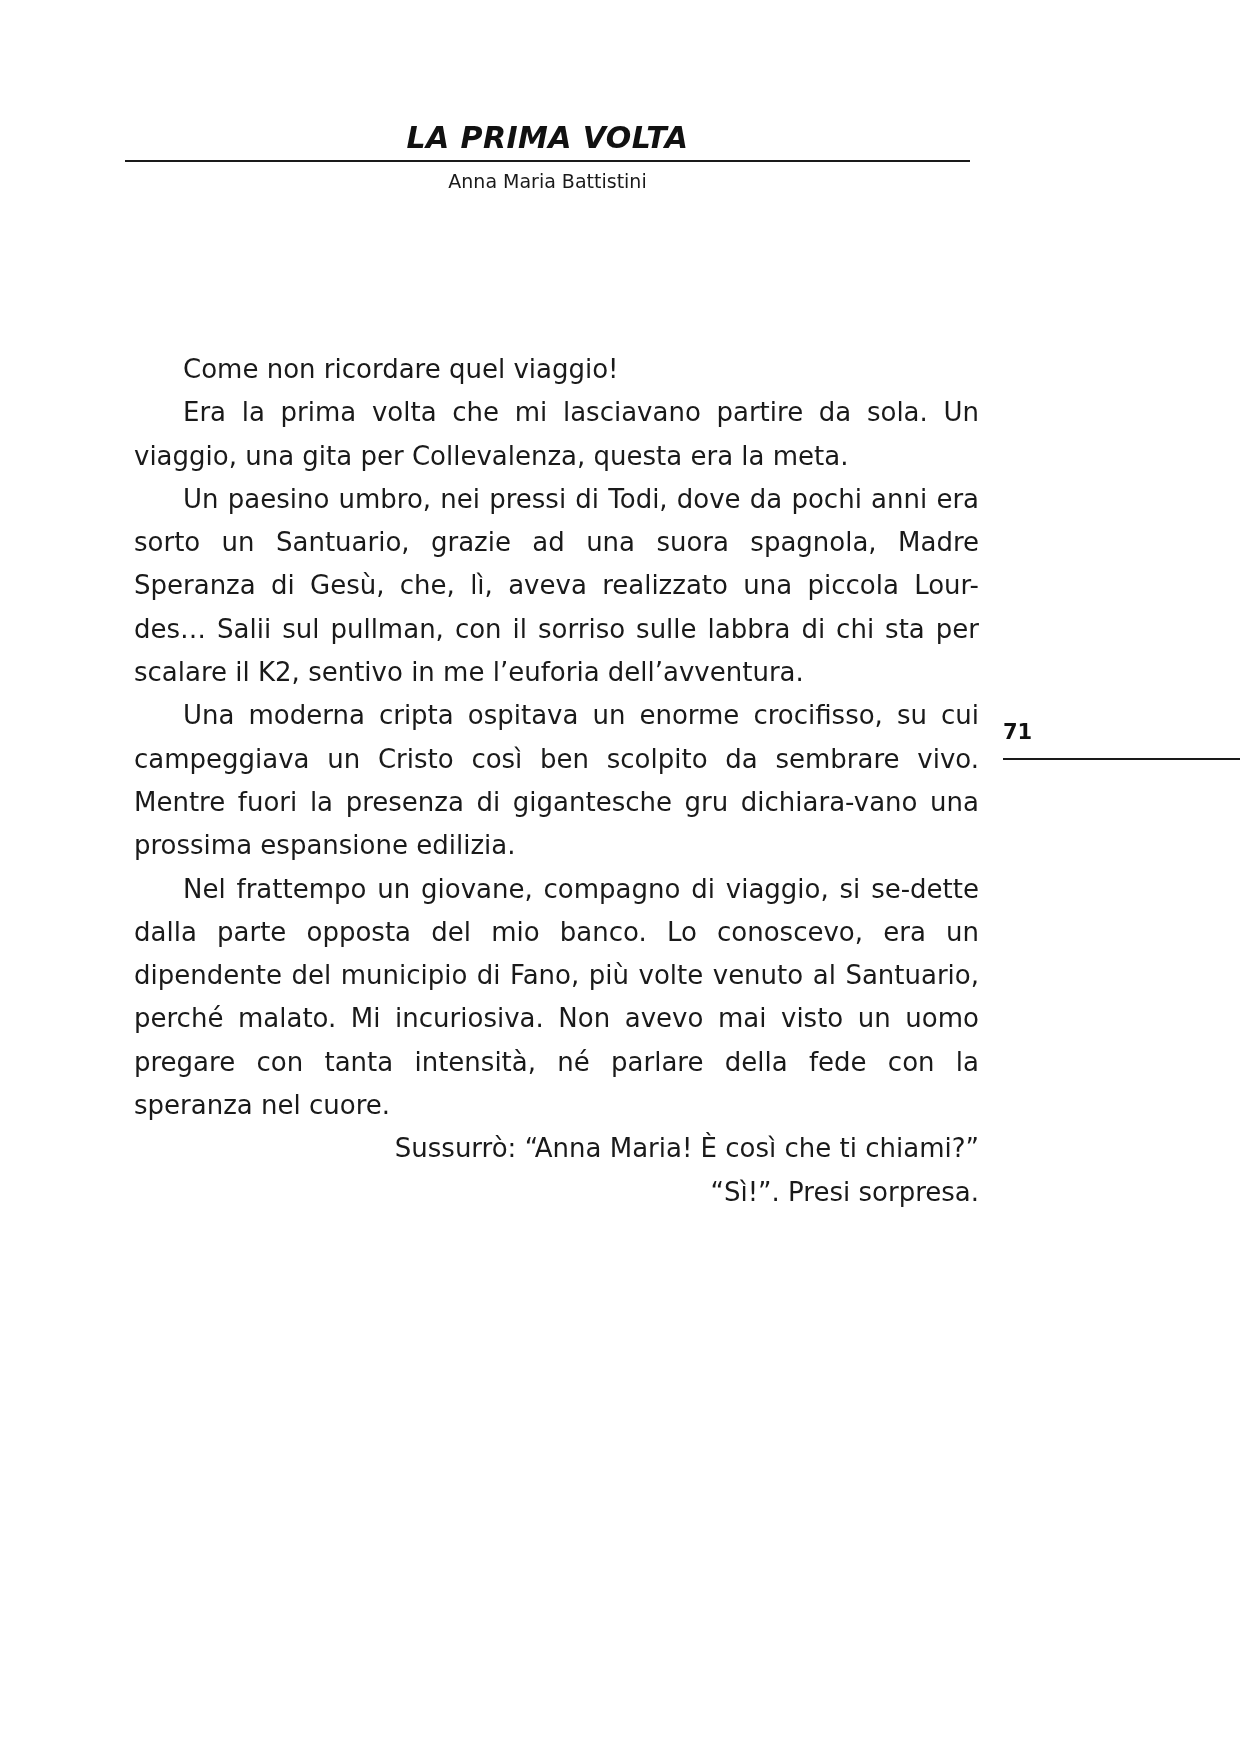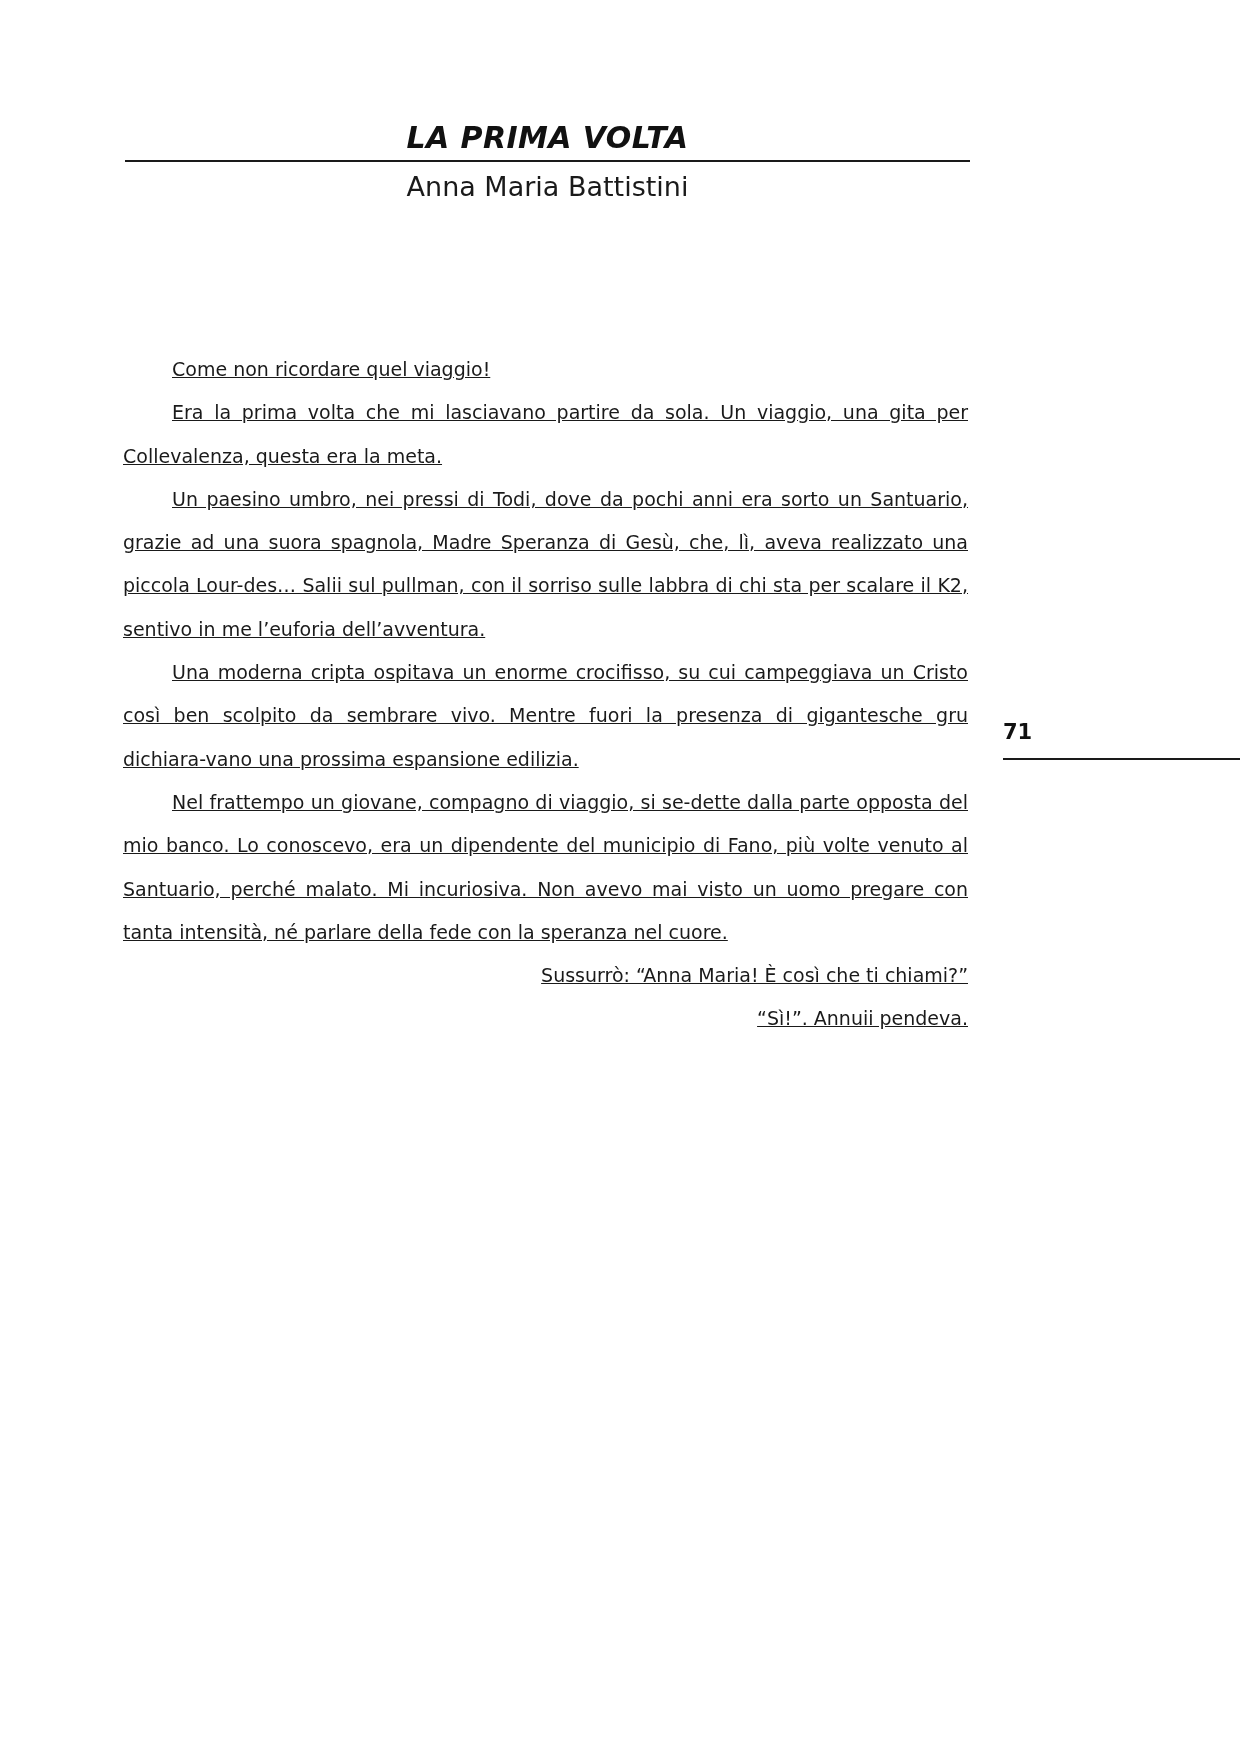--- a/index.html
+++ b/index.html
@@ -39,40 +39,39 @@
   }
 
   .title-rule {
     width: 100%;
     height: 0;
     border-top: 2.2px solid #1a1a1a;
     margin: 0;
   }
 
   .article-author {
-    font-size: 27px;
+    font-size: 19px;
     font-weight: normal;
     line-height: 1.15;
     margin: 9px 0 0 0;
     color: #1a1a1a;
   }
 
   
   .body-text {
     position: absolute;
-    left: 123px;
+    left: 134px;
     top: 348px;
     width: 845px;
-    font-size: 19px;
+    font-size: 26px;
     line-height: 43.3px;
     text-align: justify;
     text-justify: inter-word;
     hyphens: manual;
     color: #1a1a1a;
-    text-decoration: underline;
   }
 
   .body-text p {
     margin: 0;
     text-indent: 49px;
   }
 
   
   .body-text p.nostretch {
     text-align: right;
@@ -114,21 +113,21 @@
     <div class="article-author">Anna Maria Battistini</div>
   </div>
 
   <div class="body-text">
     <p>Come non ricordare quel viaggio!</p>
     <p>Era la prima volta che mi lasciavano partire da sola. Un viaggio, una gita per Collevalenza, questa era la meta.</p>
     <p>Un paesino umbro, nei pressi di Todi, dove da pochi anni era sorto un Santuario, grazie ad una suora spagnola, Madre Speranza di Gesù, che, lì, aveva realizzato una piccola Lour-des… Salii sul pullman, con il sorriso sulle labbra di chi sta per scalare il K2, sentivo in me l’euforia dell’avventura.</p>
     <p>Una moderna cripta ospitava un enorme crocifisso, su cui campeggiava un Cristo così ben scolpito da sembrare vivo. Mentre fuori la presenza di gigantesche gru dichiara-vano una prossima espansione edilizia.</p>
     <p>Nel frattempo un giovane, compagno di viaggio, si se-dette dalla parte opposta del mio banco. Lo conoscevo, era un dipendente del municipio di Fano, più volte venuto al Santuario, perché malato. Mi incuriosiva. Non avevo mai visto un uomo pregare con tanta intensità, né parlare della fede con la speranza nel cuore.</p>
     <p class="nostretch">Sussurrò: “Anna Maria! È così che ti chiami?”</p>
-    <p class="nostretch">“Sì!”. Annuii pendeva.</p>
+    <p class="nostretch">“Sì!”. Presi sorpresa.</p>
   </div>
 
   <div class="folio-block">
     <div class="folio-number">71</div>
     <div class="folio-rule"></div>
   </div>
 
 </div>
 
 </body></html>

